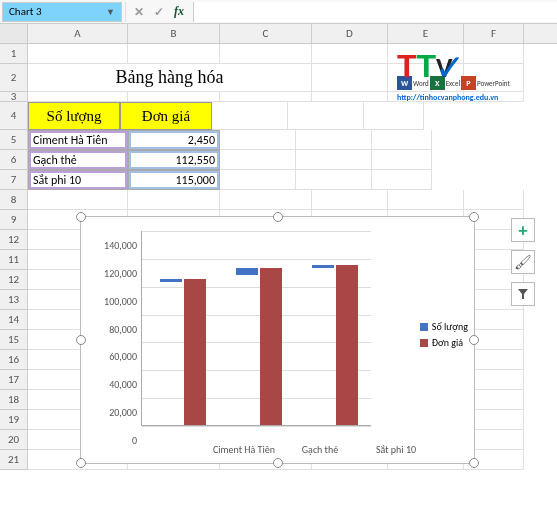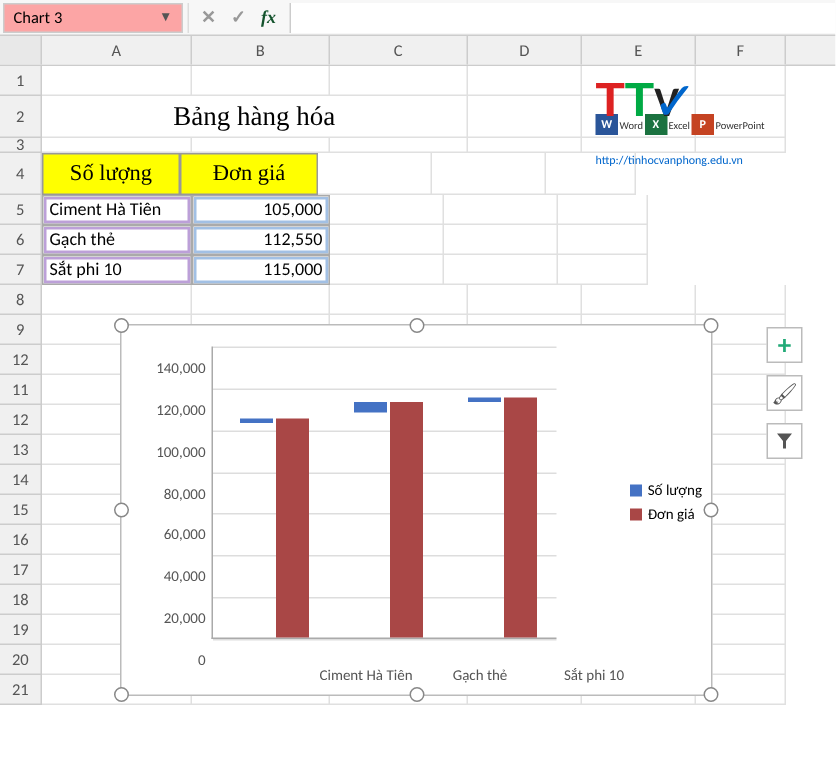--- a/index.html
+++ b/index.html
@@ -1,20 +1,20 @@
 <!DOCTYPE html>
 <html><head>
 <meta charset="utf-8">
 <style>
 * { box-sizing: border-box; margin: 0; padding: 0; }
 body { font-family: Calibri, Arial, sans-serif; font-size: 11px; background: #fff; overflow: hidden; width: 557px; height: 505px; position: relative; }
 
 
 .fbar { display: flex; align-items: center; border-bottom: 1px solid #ccc; height: 24px; background: #f7f7f7; }
-.namebox { width: 120px; height: 20px; border: 1px solid #ccc; background: #fca5a5; display: flex; align-items: center; padding: 0 6px; margin-left: 2px; position: relative; }
+.namebox { width: 120px; height: 20px; border: 1px solid #ccc; background: #7dd3fc; display: flex; align-items: center; padding: 0 6px; margin-left: 2px; position: relative; }
 .namebox .dd { margin-left: auto; color: #555; font-size: 9px; }
 .sep { width: 1px; height: 20px; background: #ddd; margin: 0 3px; }
 .fbtn { width: 20px; height: 20px; display: flex; align-items: center; justify-content: center; color: #999; font-weight: bold; font-size: 12px; }
 .fx { color: #14532d; font-style: italic; font-family: 'Times New Roman', serif; }
 .finput { flex: 1; height: 20px; border-left: 1px solid #ccc; background: #fff; margin-left: 4px; }
 
 
 .colhdrs { display: flex; height: 20px; border-bottom: 1px solid #ccc; background: #f0f0f0; }
 .corner { width: 28px; border-right: 1px solid #ccc; background: #e8e8e8; }
 .colh { border-right: 1px solid #ccc; display: flex; align-items: center; justify-content: center; color: #555; background: #f0f0f0; }
@@ -37,21 +37,21 @@
 .selBC { box-shadow: inset 0 0 0 2px rgba(100,150,210,0.6); }
 
 
 .logo { position: absolute; right: 50px; top: 48px; width: 110px; height: 60px; }
 .logo .t1 { color: #d22; font-weight: bold; font-size: 32px; font-family: Arial; }
 .logo .t2 { color: #0a4; font-weight: bold; font-size: 32px; font-family: Arial; }
 .logo .check { position: absolute; top: -2px; left: 38px; color: #06c; font-size: 36px; }
 .logo .apps { display: flex; gap: 1px; margin-top: -4px; }
 .logo .app { width: 15px; height: 14px; display: flex; align-items: center; justify-content: center; color: #fff; font-size: 8px; font-weight: bold; }
 .logo .lbl { font-size: 7px; color: #333; margin-left: 1px; }
-.logo .url { font-size: 8px; color: #0066cc; margin-top: 12px; }
+.logo .url { font-size: 8px; color: #0066cc; margin-top: 2px; font-weight: bold; }
 
 
 .chartbox { position: absolute; left: 80px; top: 216px; width: 395px; height: 248px; background: #fff; border: 1px solid #bbb; }
 .handle { position: absolute; width: 10px; height: 10px; border: 1px solid #888; border-radius: 50%; background: #fff; }
 .h-tl { top: -5px; left: -5px; } .h-tr { top: -5px; right: -5px; } .h-bl { bottom: -5px; left: -5px; } .h-br { bottom: -5px; right: -5px; }
 .h-tm { top: -5px; left: calc(50% - 5px); } .h-bm { bottom: -5px; left: calc(50% - 5px); } .h-ml { left: -5px; top: calc(50% - 5px); } .h-mr { right: -5px; top: calc(50% - 5px); }
 
 .plot { position: absolute; left: 60px; top: 14px; width: 230px; height: 195px; border-left: 1px solid #aaa; border-bottom: 1px solid #aaa; }
 .gridline { position: absolute; left: 0; right: 0; height: 1px; background: #ddd; }
 .ytick { position: absolute; right: 234px; width: 50px; text-align: right; font-size: 10px; color: #555; transform: translateY(-50%); }
@@ -126,21 +126,21 @@
       <div class="rowh">4</div>
     <div class="cell cB hdrcell c">Số lượng</div>
     <div class="cell cC hdrcell c">Đơn giá</div>
     <div class="cell cD"></div>
       <div class="cell cE"></div>
       <div class="cell cF"></div>
   </div>
   <div class="row">
       <div class="rowh">5</div>
     <div class="cell cA datacell selA">Ciment Hà Tiên</div>
-    <div class="cell cC datacell r selBC">105,000</div>
+    <div class="cell cB datacell r selBC">2,450</div>
     <div class="cell cD"></div>
       <div class="cell cE"></div>
       <div class="cell cF"></div>
   </div>
   <div class="row">
       <div class="rowh">6</div>
     <div class="cell cA datacell selA">Gạch thẻ</div>
     <div class="cell cC datacell r selBC">112,550</div>
     <div class="cell cD"></div>
       <div class="cell cE"></div>

